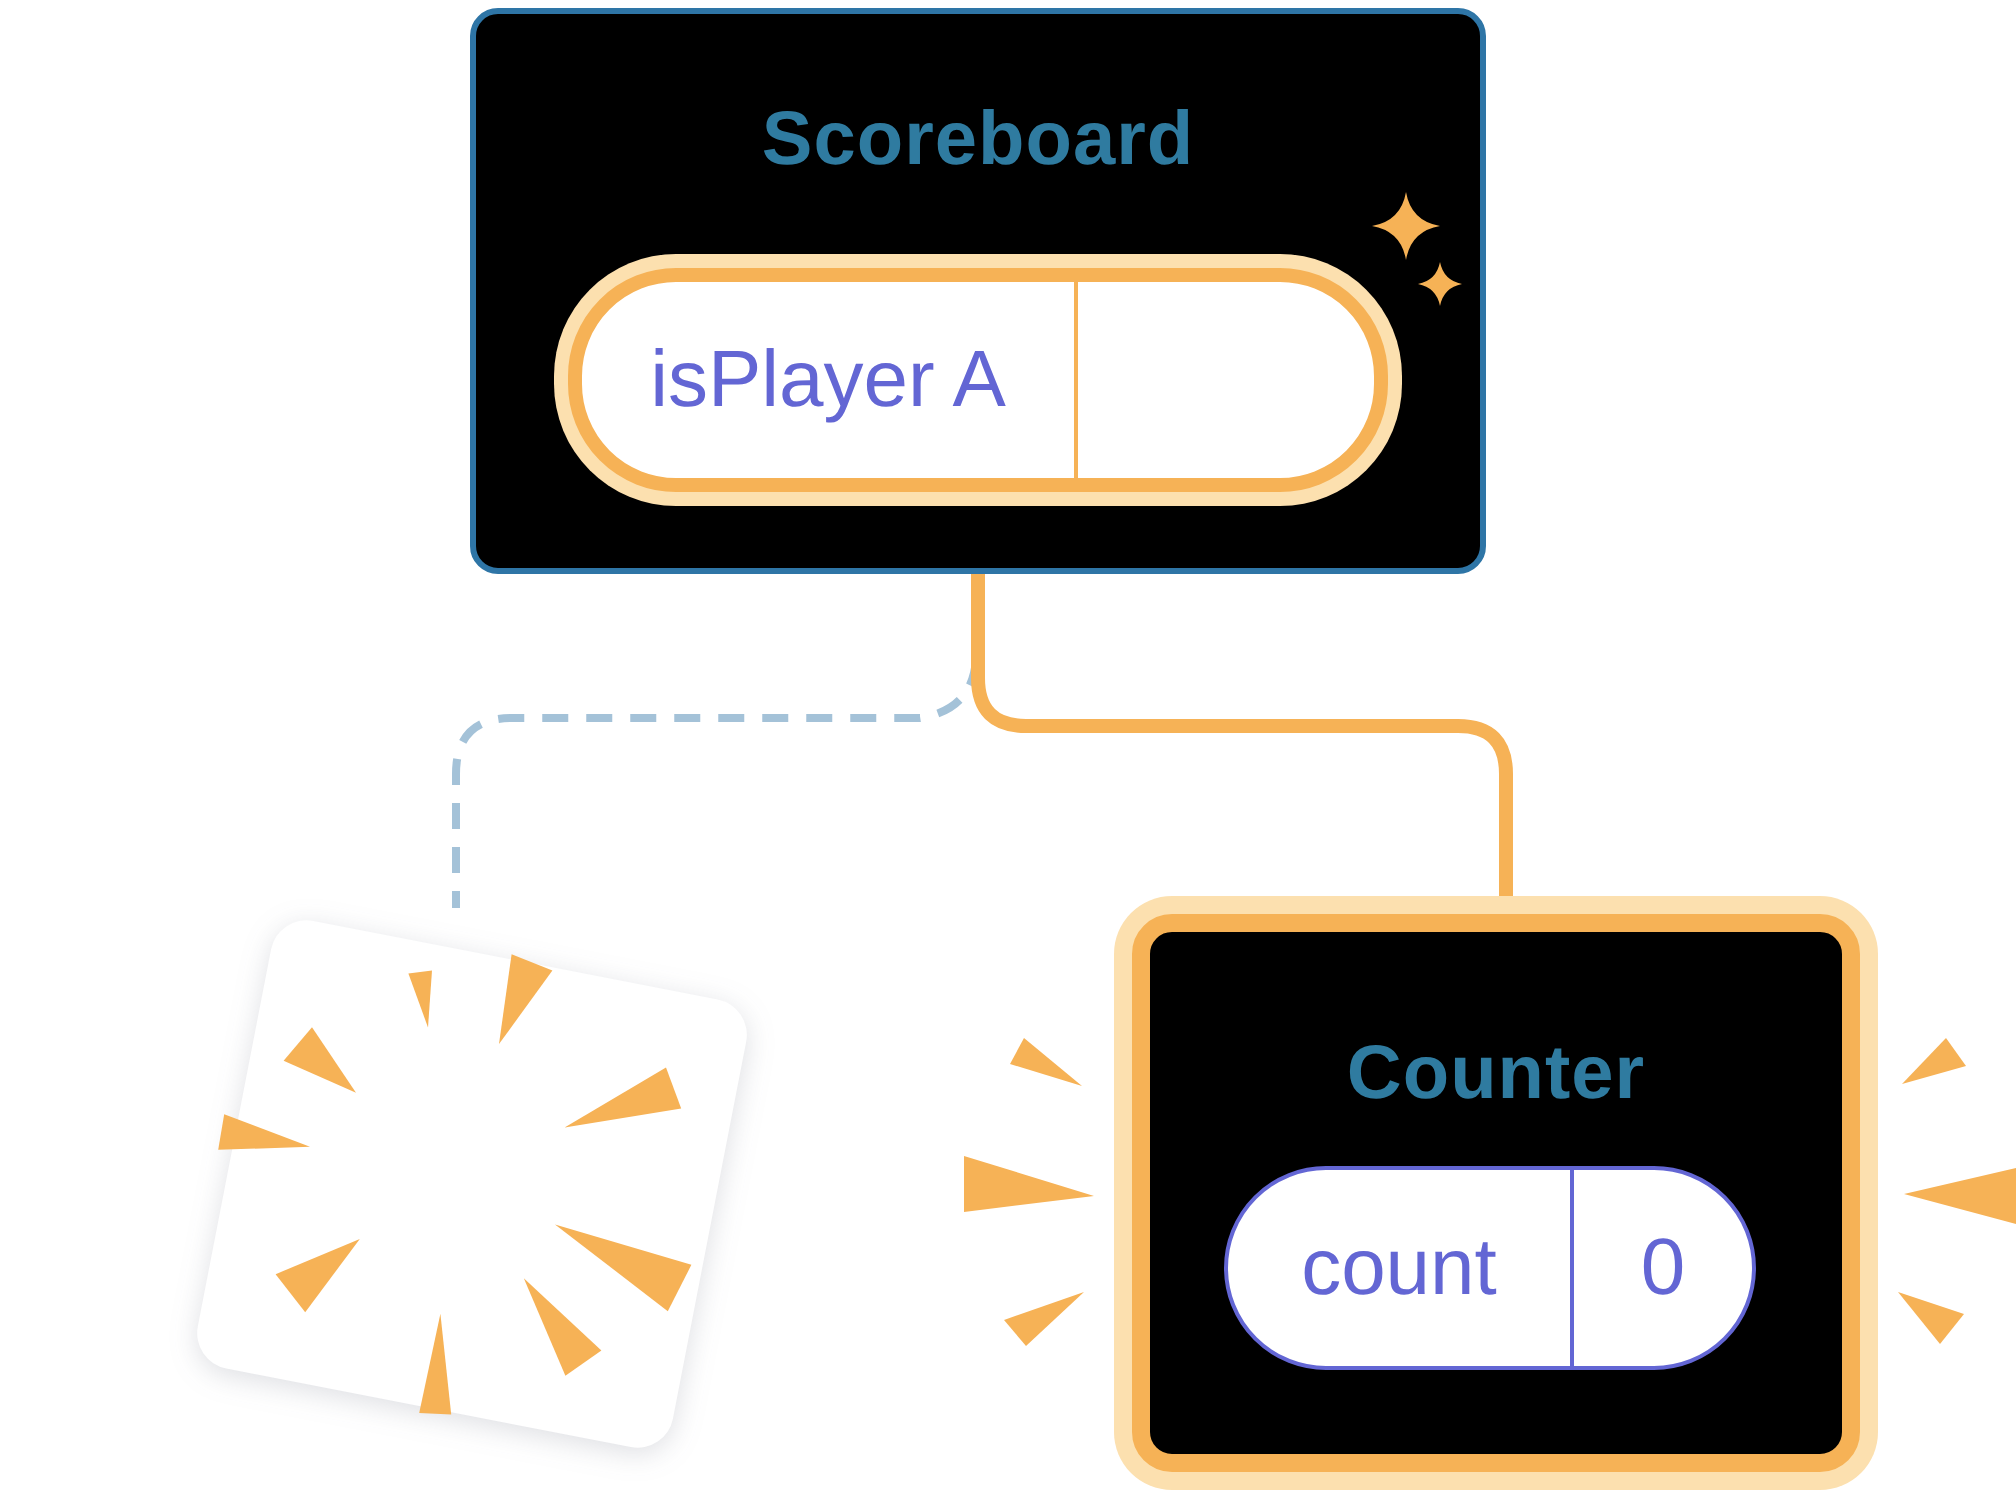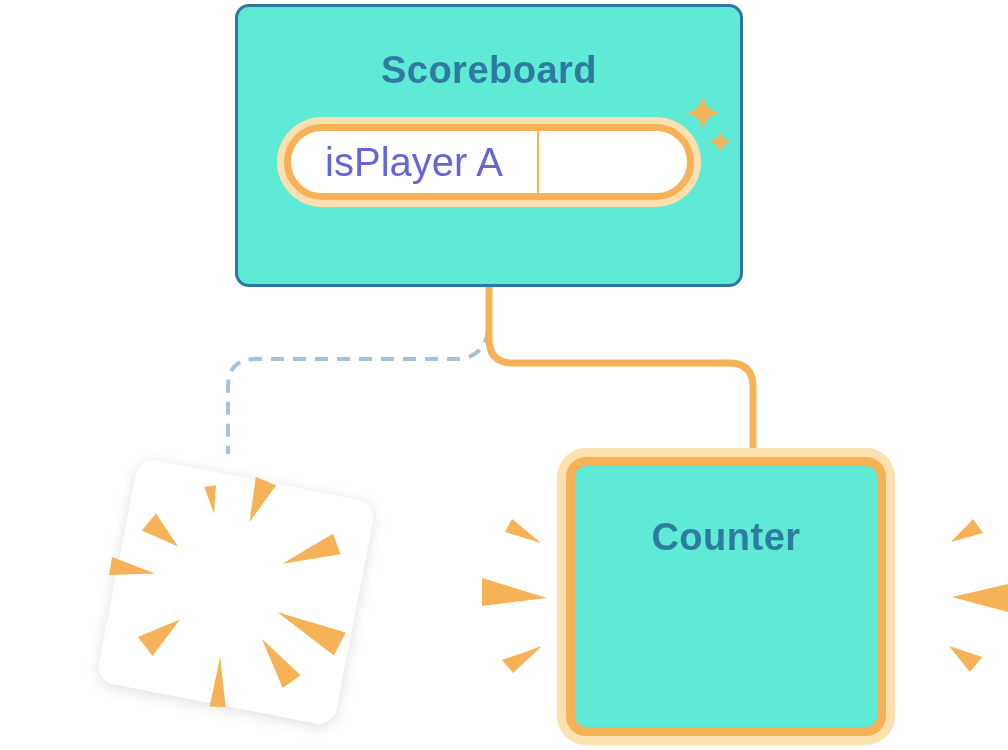--- a/index.html
+++ b/index.html
@@ -15,32 +15,32 @@
   svg.layer {
     position: absolute;
     left: 0; top: 0;
     width: 1008px; height: 750px;
   }
   .underlay { z-index: 1; }
   .overlay  { z-index: 5; pointer-events: none; }
 
   .card {
     position: absolute;
-    background: #5eead4;
+    background: #000000;
     z-index: 3;
   }
   .scoreboard-card {
     left: 235px; top: 4px;
     width: 508px; height: 283px;
     border: 3px solid #2E75A6;
     border-radius: 14px;
   }
   .counter-card {
     left: 566px; top: 457px;
-    width: 320px; height: 279px;
+    width: 364px; height: 279px;
     border: 9px solid #F6B256;
     border-radius: 20px;
     box-shadow: 0 0 0 9px #FCE0AF;
   }
   .component-title {
     width: 100%;
     text-align: center;
     font-size: 38px;
     line-height: 1;
     font-weight: 600;
@@ -51,22 +51,22 @@
   .counter-card   .component-title { margin-top: 52px; }
 
   .state-pill {
     position: absolute;
     display: flex;
     align-items: stretch;
     background: #ffffff;
     overflow: hidden;
   }
   .scoreboard-pill {
-    left: 46px; top: 117px;
-    width: 410px; height: 76px;
+    left: 46px; top: 127px;
+    width: 410px; height: 112px;
     border: 7px solid #F6B256;
     border-radius: 54px;
     box-shadow: 0 0 0 7px #FCE0AF;
   }
   .counter-pill {
     left: 37px; top: 117px;
     width: 266px; height: 102px;
     border: 2px solid #6366D4;
     border-radius: 52px;
   }
@@ -131,20 +131,25 @@
   <div class="card scoreboard-card">
     <div class="component-title">Scoreboard</div>
     <div class="state-pill scoreboard-pill">
       <div class="pill-cell cell-key">isPlayer A</div>
       <div class="pill-divider divider-orange"></div>
     </div>
   </div>
 
   <div class="card counter-card">
     <div class="component-title">Counter</div>
+    <div class="state-pill counter-pill">
+      <div class="pill-cell cell-key">count</div>
+      <div class="pill-divider divider-purple"></div>
+      <div class="pill-cell cell-value">0</div>
+    </div>
   </div>
 
   <svg class="layer overlay" viewBox="0 0 1008 750" aria-hidden="true">
     <g fill="#F6B256">
       <path d="M 703 96 Q 705.5 110.5 720 113 Q 705.5 115.5 703 130 Q 700.5 115.5 686 113 Q 700.5 110.5 703 96 Z"></path>
       <path d="M 720 131 Q 721.8 140.2 731 142 Q 721.8 143.8 720 153 Q 718.2 143.8 709 142 Q 718.2 140.2 720 131 Z"></path>
     </g>
   </svg>
 
 </div>

